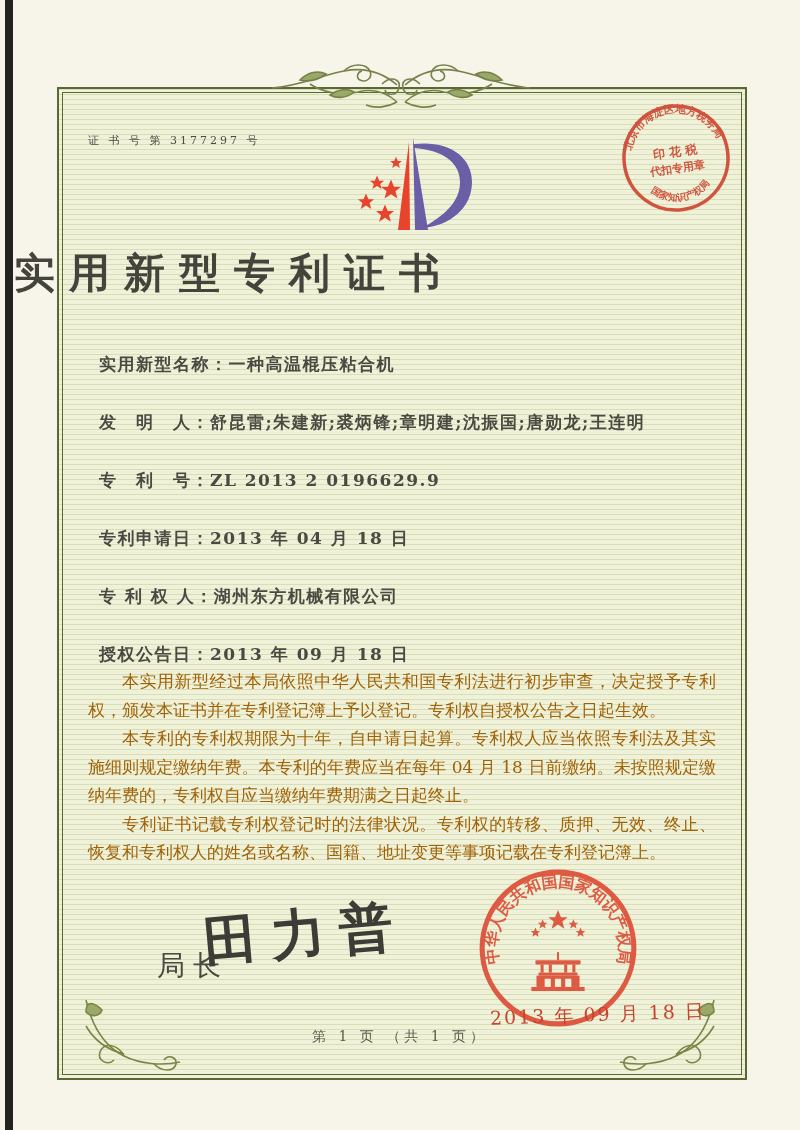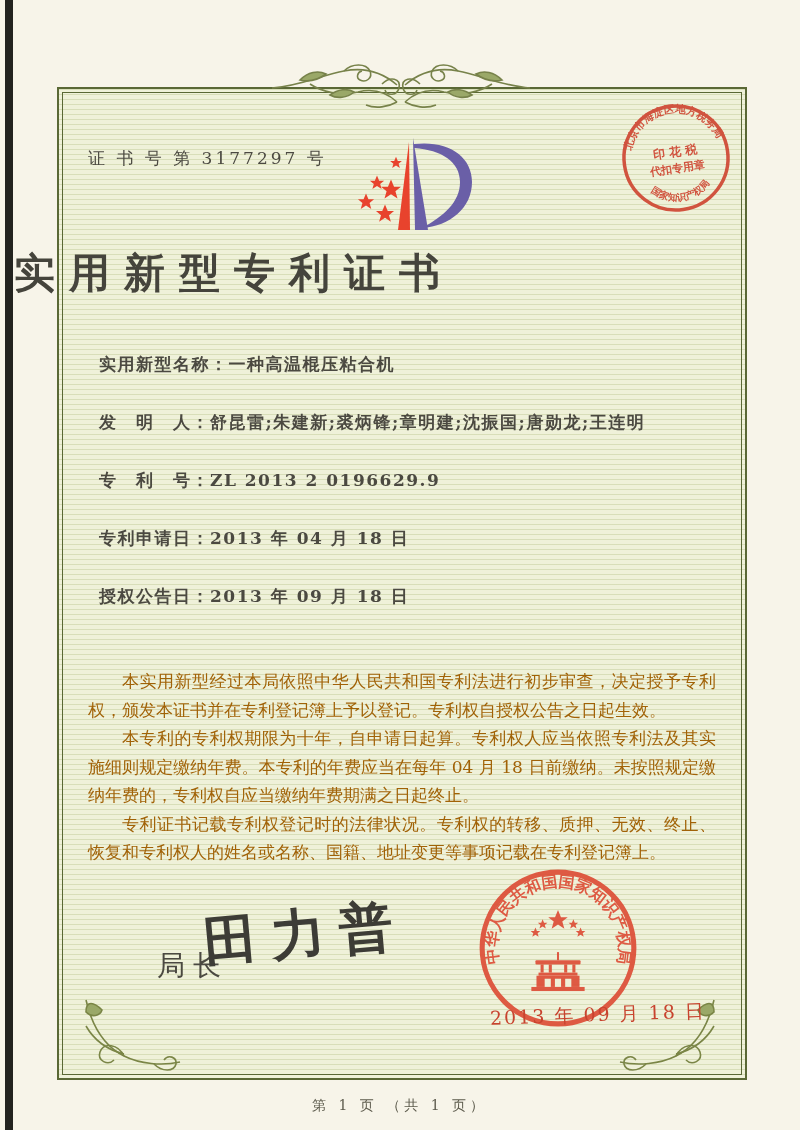--- a/index.html
+++ b/index.html
@@ -12,38 +12,38 @@
   .scan-edge{position:absolute;left:5px;top:0;width:8px;height:100%;background:#23231f;}
   .frame{
     position:absolute;left:57px;top:87px;width:686px;height:989px;
     border:2px solid #5a6835;
     background-color:#eff1d9;
     background-image:repeating-linear-gradient(to bottom,
       rgba(163,178,110,0.30) 0px, rgba(163,178,110,0.30) 1px,
       rgba(255,255,255,0) 1px, rgba(255,255,255,0) 5px);
   }
   .frame-inner{position:absolute;inset:3px;border:1px solid #5a6835;}
-  .cert-no{position:absolute;left:88px;top:147px;font-size:17px;letter-spacing:3px;}
+  .cert-no{position:absolute;left:88px;top:133px;font-size:11px;letter-spacing:3px;}
   .logo{position:absolute;left:348px;top:136px;width:132px;height:104px;}
   .tax-stamp{position:absolute;left:616px;top:98px;width:120px;height:120px;
     transform:rotate(-8deg);opacity:.92;}
   .cert-title{position:absolute;left:0;right:0;top:246px;text-align:left;
     font-size:41px;font-weight:bold;letter-spacing:14px;text-indent:14px;color:#45443c;}
   .fields{position:absolute;left:99px;top:347px;font-size:17px;letter-spacing:1.5px;font-weight:bold;}
   .field-row{height:34px;line-height:34px;margin-bottom:24px;white-space:nowrap;}
   .body-text{position:absolute;left:88px;top:667px;width:628px;
     font-size:17px;line-height:28.5px;text-align:justify;color:#a16207;}
   .body-text p{margin:0;text-indent:2em;}
   .sig-title{position:absolute;left:157px;top:947px;font-size:28px;letter-spacing:8px;}
   .sig-name{position:absolute;left:203px;top:898px;font-size:54px;letter-spacing:14px;
     font-weight:bold;color:#3d3c36;transform:rotate(-5deg);white-space:nowrap;}
   .seal{position:absolute;left:476px;top:866px;width:164px;height:164px;opacity:.93;}
   .seal-date{position:absolute;left:490px;top:1002px;font-size:19px;letter-spacing:2px;
     color:#c8432e;transform:rotate(-2deg);white-space:nowrap;}
-  .footer{position:absolute;left:0;right:0;top:1097px;text-align:center;
+  .footer{position:absolute;left:0;right:0;top:1028px;text-align:center;
     font-size:14px;letter-spacing:4px;color:#5c5a4c;}
   .ornament-top{position:absolute;left:270px;top:61px;width:262px;height:58px;}
   .flourish-br{position:absolute;left:616px;top:992px;width:104px;height:92px;}
   .flourish-bl{position:absolute;left:80px;top:992px;width:104px;height:92px;transform:scaleX(-1);}
   svg text{font-family:"DejaVu Serif","Liberation Serif",serif;}
 </style>
 </head>
 <body>
 
 <div class="page">
@@ -129,20 +129,23 @@
     <div class="field-row">
       <span>发　明　人：</span><span>舒昆雷;朱建新;裘炳锋;章明建;沈振国;唐勋龙;王连明</span>
     </div>
     <div class="field-row">
       <span>专　利　号：</span><span>ZL 2013 2 0196629.9</span>
     </div>
     <div class="field-row">
       <span>专利申请日：</span><span>2013 年 04 月 18 日</span>
     </div>
     <div class="field-row">
+      <span>专 利 权 人：</span><span>湖州东方机械有限公司</span>
+    </div>
+    <div class="field-row">
       <span>授权公告日：</span><span>2013 年 09 月 18 日</span>
     </div>
   </div>
 
   <div class="body-text">
     <p>本实用新型经过本局依照中华人民共和国专利法进行初步审查，决定授予专利权，颁发本证书并在专利登记簿上予以登记。专利权自授权公告之日起生效。</p>
     <p>本专利的专利权期限为十年，自申请日起算。专利权人应当依照专利法及其实施细则规定缴纳年费。本专利的年费应当在每年 04 月 18 日前缴纳。未按照规定缴纳年费的，专利权自应当缴纳年费期满之日起终止。</p>
     <p>专利证书记载专利权登记时的法律状况。专利权的转移、质押、无效、终止、恢复和专利权人的姓名或名称、国籍、地址变更等事项记载在专利登记簿上。</p>
   </div>
 

